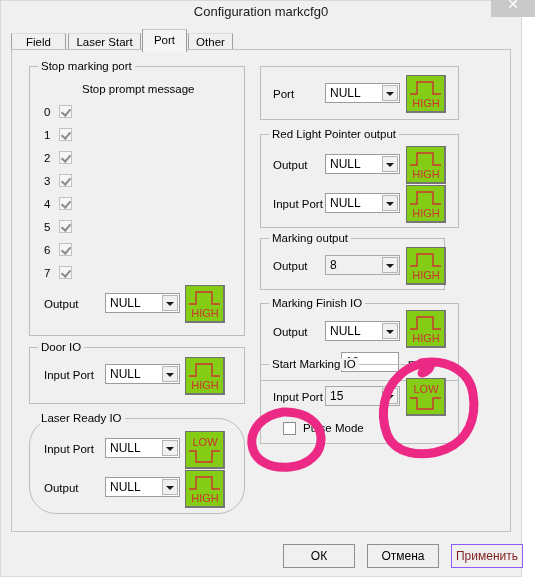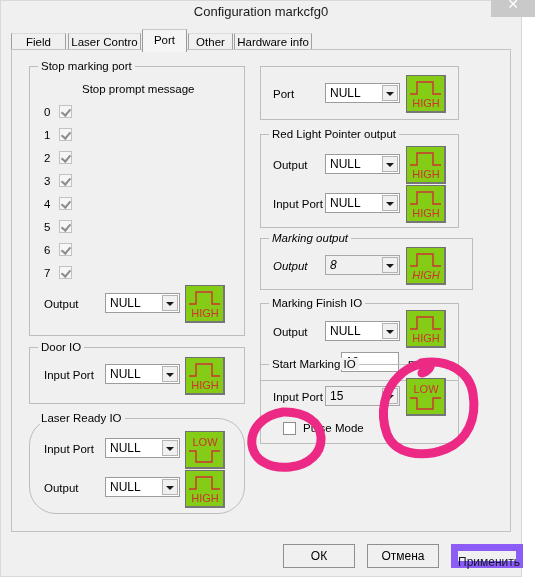--- a/index.html
+++ b/index.html
@@ -117,39 +117,38 @@
   }
   .cbox.live{background:#ffffff;border:1px solid #8d8d8d;}
   
   .dlgbtn{
     position:absolute;top:543px;width:72px;height:24px;
     background:#f0f0f0;border:1px solid #8f8f8f;
     box-sizing:border-box;
     font-size:12px;line-height:22px;text-align:center;
     color:#000;cursor:pointer;
   }
-  .dlgbtn.disabled{color:#0f172a;border:7px solid #8b5cf6;cursor:default;}
+  .dlgbtn.disabled{color:#7f1d1d;border:1px solid #8b5cf6;cursor:default;}
   
   #ink{position:absolute;left:0;top:0;width:552px;height:583px;pointer-events:none;}
 </style>
 </head>
 <body>
 
 <div id="window">
 
   <div id="titlebar">
     <div id="title-text">Configuration markcfg0</div>
   </div>
 
   <div id="tabstrip">
     <div class="tab" style="left:0px;width:55px;">Field</div>
-    <div class="tab" style="left:57px;width:73px;">Laser Contro</div>
+    <div class="tab" style="left:57px;width:73px;">Laser Start</div>
     <div class="tab active" style="left:131px;width:45px;">Port</div>
     <div class="tab" style="left:177px;width:45px;">Other</div>
-    <div class="tab" style="left:223px;width:78px;">Hardware info</div>
   </div>
 
   <div id="tabpage">
 
     <div class="group" style="left:17px;top:16px;width:216px;height:270px;">
       <span class="glabel">Stop marking port</span>
       <span class="lbl" style="left:52px;top:16px;">Stop prompt message</span>
 
       <span class="lbl" style="left:14px;top:39px;">0</span>
       <div class="cbox checked" style="left:29px;top:38px;"></div>
@@ -255,21 +254,21 @@
         <span class="carrow"></span>
       </div>
       <div class="lvlbtn" style="left:145px;top:50px;">
         <svg width="38" height="36" viewBox="0 0 38 36">
           <path d="M3 18 L10 18 L10 6 L26 6 L26 18 L34 18" fill="none" stroke="#cc3333" stroke-width="1.4"></path>
           <text x="19" y="31" font-family="Liberation Sans, sans-serif" font-size="11" fill="#cc3333" text-anchor="middle">HIGH</text>
         </svg>
       </div>
     </div>
 
-    <div class="group" style="left:248px;top:188px;width:213px;height:52px;font-style:italic;">
+    <div class="group" style="left:248px;top:188px;width:185px;height:52px;">
       <span class="glabel">Marking output</span>
       <span class="lbl" style="left:12px;top:21px;">Output</span>
       <div class="combo disabled" style="left:64px;top:16px;width:75px;">
         <span class="cval">8</span>
         <span class="carrow"></span>
       </div>
       <div class="lvlbtn" style="left:145px;top:8px;">
         <svg width="38" height="36" viewBox="0 0 38 36">
           <path d="M3 18 L10 18 L10 6 L26 6 L26 18 L34 18" fill="none" stroke="#cc3333" stroke-width="1.4"></path>
           <text x="19" y="31" font-family="Liberation Sans, sans-serif" font-size="11" fill="#cc3333" text-anchor="middle">HIGH</text>

